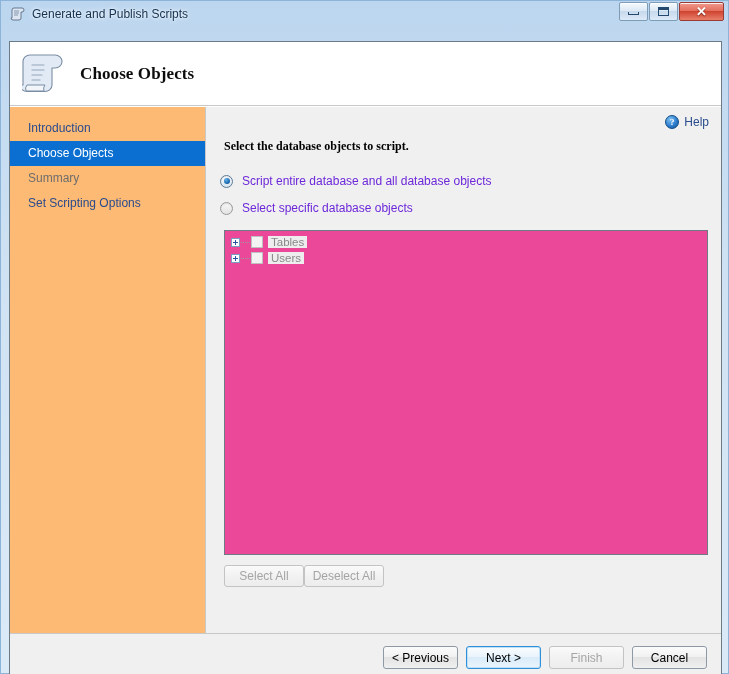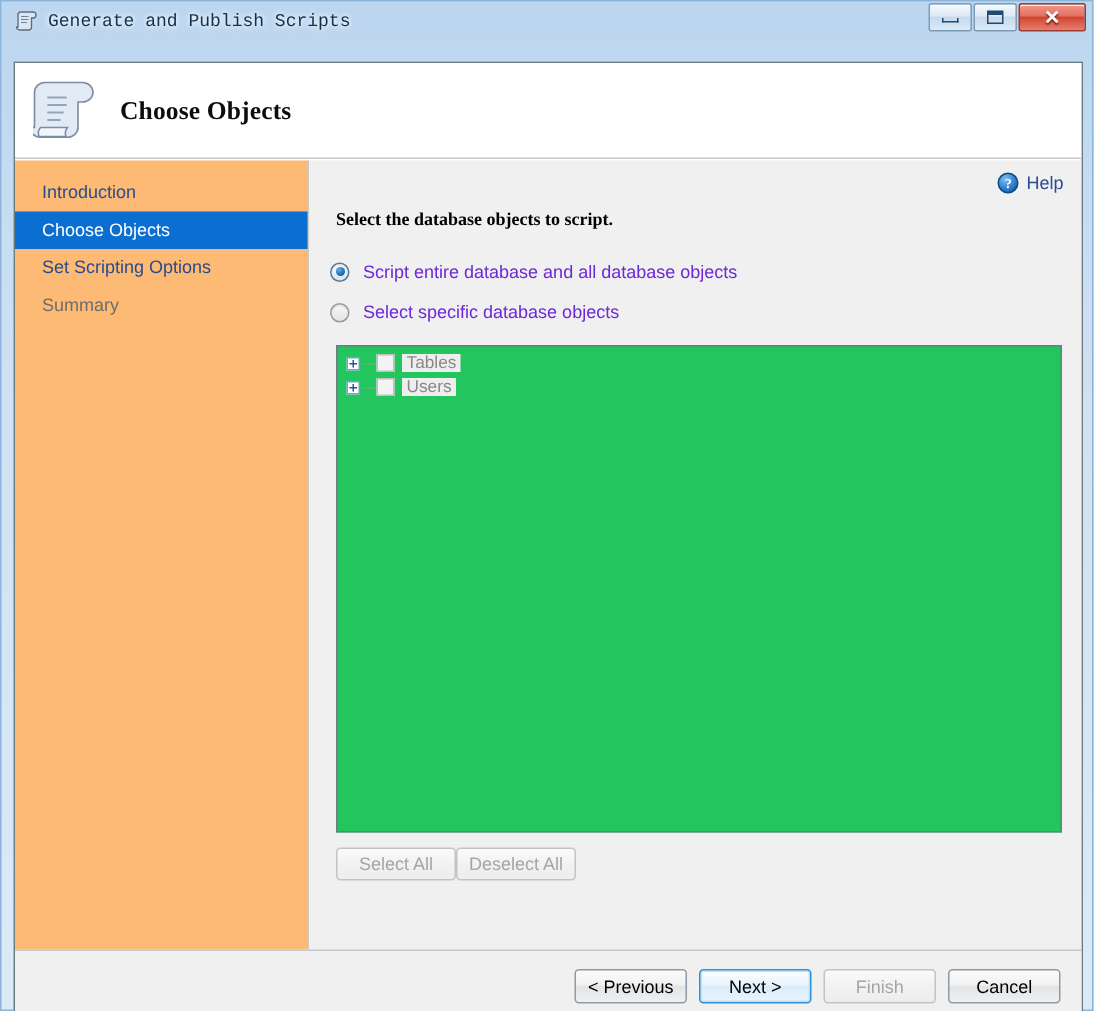--- a/index.html
+++ b/index.html
@@ -23,21 +23,20 @@
     position: absolute; left: 0; top: 0; right: 0; height: 25px;
     display: flex; align-items: center;
   }
   .title-icon {
     width: 16px; height: 16px; margin-left: 9px; margin-right: 6px;
     position: relative; flex: 0 0 auto;
   }
   .title-text {
     font-size: 12px; color: #13304e; white-space: nowrap;
     text-shadow: 0 0 3px rgba(255,255,255,0.9), 0 0 6px rgba(255,255,255,0.8);
-    font-family: Liberation Mono, monospace;
   }
   .winbtns {
     position: absolute; right: 4px; top: 1px;
     display: flex; gap: 1px;
   }
   .winbtn {
     width: 29px; height: 19px;
     border: 1px solid #7d9cb8;
     border-radius: 2px;
     background: linear-gradient(to bottom, #f4f9fd 0%, #dde9f5 45%, #c7d9ec 50%, #dceaf8 100%);
@@ -171,21 +170,21 @@
   .radio.checked::after {
     content: ""; width: 6px; height: 6px; border-radius: 50%;
     background: radial-gradient(circle at 35% 30%, #5fb0ea 0%, #1462a8 70%, #0b3f73 100%);
   }
   .radio-label { font-size: 12px; color: #6d28d9; }
 
   
   .treeview {
     margin: 6px 0 0 18px;
     width: 484px; height: 325px;
-    background: #22c55e;
+    background: #ec4899;
     border: 1px solid #6f7a84;
     padding: 3px 0 0 0;
     overflow: hidden;
   }
   .tree-row {
     display: flex; align-items: center; height: 16px;
     padding-left: 6px;
   }
   .expander {
     width: 9px; height: 9px;
@@ -295,22 +294,22 @@
         </svg>
       </div>
       <div class="header-title">Choose Objects</div>
     </div>
 
     <div class="body-split">
 
       <div class="sidebar">
         <div class="nav-item">Introduction</div>
         <div class="nav-item active">Choose Objects</div>
+        <div class="nav-item disabled">Summary</div>
         <div class="nav-item">Set Scripting Options</div>
-        <div class="nav-item disabled">Summary</div>
       </div>
 
       <div class="main">
 
         <div class="help-row">
           <div class="help-link">
             <span class="help-icon">
                 <span>?</span>
               </span>
             <span class="help-text">Help</span>

